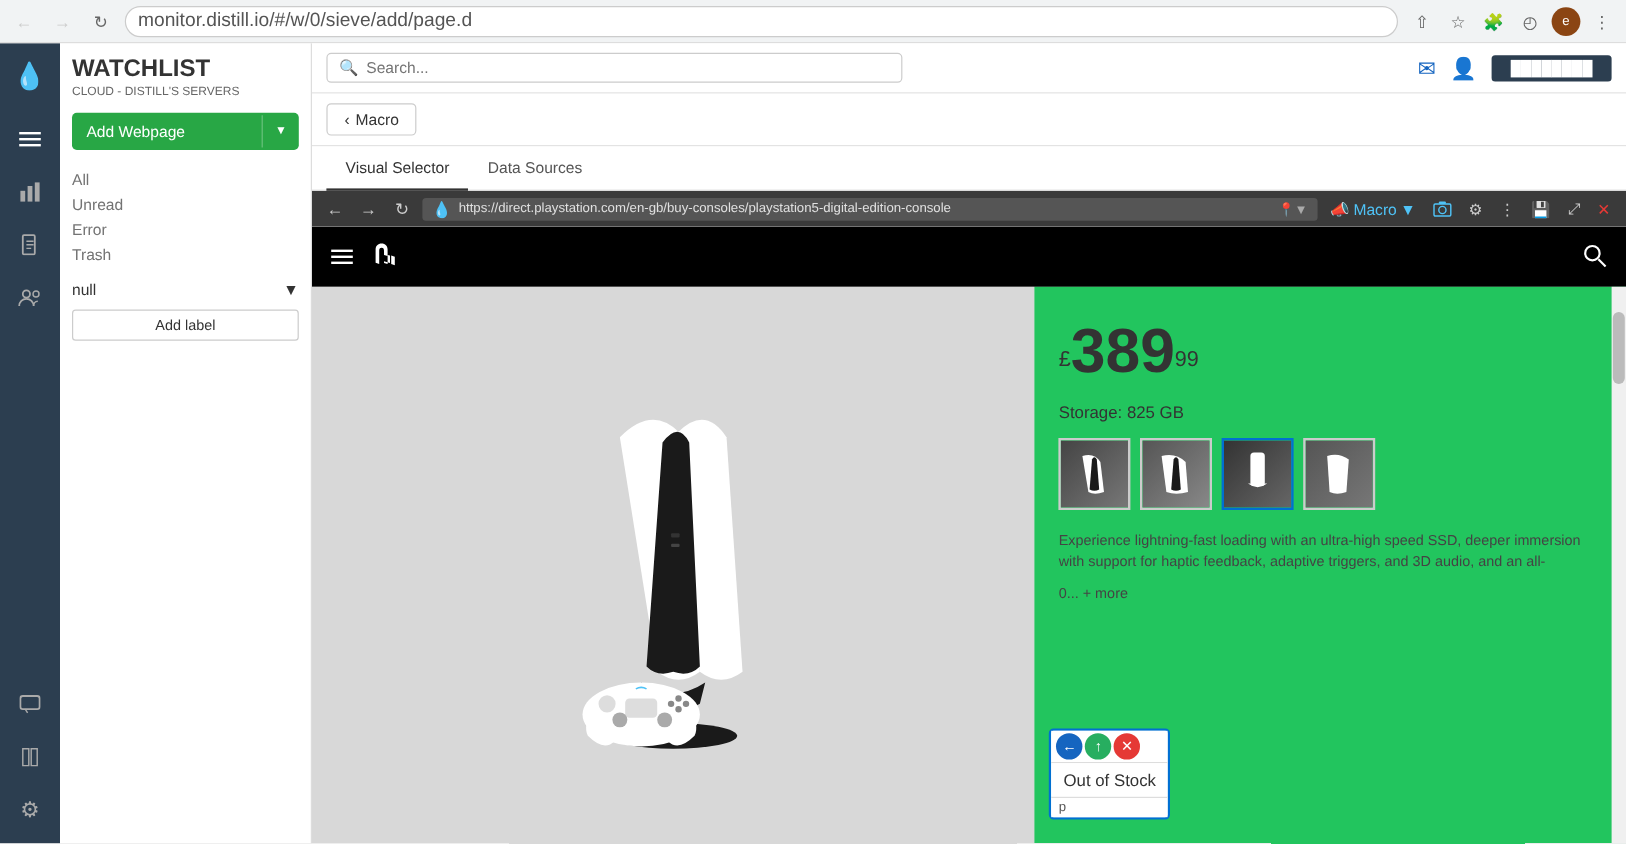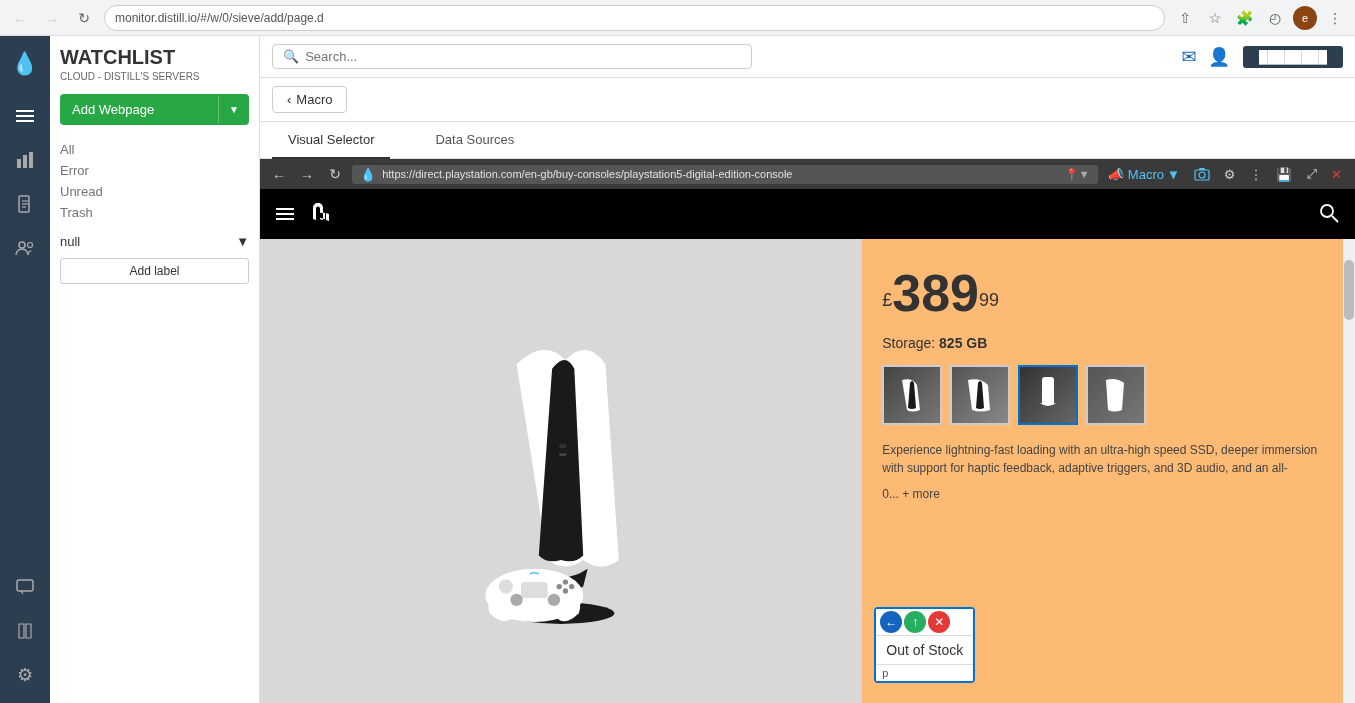--- a/index.html
+++ b/index.html
@@ -14,21 +14,21 @@
       width: 24px; height: 24px; border: none; background: none; cursor: pointer;
       color: #666; font-size: 14px; display: flex; align-items: center; justify-content: center;
       border-radius: 50%;
     }
     .browser-nav-btn.disabled { color: #ccc; cursor: default; }
     .browser-address-bar {
       flex: 1; height: 26px; border: 1px solid #ccc; border-radius: 13px;
       background: white; display: flex; align-items: center; padding: 0 10px;
       font-size: 12px; color: #333;
     }
-    .browser-address-bar span { color: #555; font-size: 12px; text-align: right; }
+    .browser-address-bar span { color: #555; font-size: 16px; text-align: right; }
     .browser-toolbar-icons {
       display: flex; gap: 6px; align-items: center;
     }
     .browser-icon-btn {
       width: 24px; height: 24px; display: flex; align-items: center; justify-content: center;
       color: #666; font-size: 14px; cursor: pointer; border-radius: 50%;
     }
 
     
     .app-container {
@@ -117,21 +117,21 @@
       padding: 8px 12px; border-bottom: 1px solid #ddd; background: white;
     }
     .cancel-btn {
       background: white; border: 1px solid #ccc; border-radius: 4px;
       padding: 5px 14px; font-size: 13px; cursor: pointer; color: #333;
       display: flex; align-items: center; gap: 5px;
     }
 
     
     .tabs-bar {
-      display: flex; border-bottom: 1px solid #ddd; background: white; padding: 0 12px; gap: 29px;
+      display: flex; border-bottom: 1px solid #ddd; background: white; padding: 0 12px;
     }
     .tab {
       padding: 10px 16px; cursor: pointer; font-size: 13px; color: #555;
       border-bottom: 2px solid transparent; margin-bottom: -1px;
     }
     .tab.active { color: #333; border-bottom-color: #333; }
 
     
     .embedded-browser {
       flex: 1; display: flex; flex-direction: column; overflow: hidden;
@@ -173,30 +173,30 @@
       display: flex;
     }
     .ps5-image-section {
       width: 55%; display: flex; align-items: center; justify-content: center;
       background: #d8d8d8;
     }
     .ps5-product-img {
       width: 90%; height: 90%; display: flex; align-items: center; justify-content: center;
     }
     .ps5-info-section {
-      width: 45%; background: #fdba74; padding: 24px 20px; overflow-y: auto; position: relative;
+      width: 45%; background: #22c55e; padding: 24px 20px; overflow-y: auto; position: relative;
     }
     .ps5-price {
       margin-bottom: 12px;
     }
     .ps5-price-symbol { font-size: 18px; color: #333; vertical-align: super; }
     .ps5-price-main { font-size: 52px; font-weight: bold; color: #333; }
     .ps5-price-cents { font-size: 18px; color: #333; vertical-align: super; }
     .ps5-storage { font-size: 14px; color: #333; margin-bottom: 14px; }
-    .ps5-storage strong { font-weight: bold; text-align: center; }
+    .ps5-storage strong { font-weight: normal; text-align: center; }
     .ps5-thumbnails { display: flex; gap: 8px; margin-bottom: 16px; }
     .ps5-thumb {
       width: 60px; height: 60px; border: 2px solid #ccc; background: #ddd;
       display: flex; align-items: center; justify-content: center; cursor: pointer;
       overflow: hidden;
     }
     .ps5-thumb.selected { border-color: #0070d1; }
     .ps5-thumb-inner {
       width: 100%; height: 100%; display: flex; align-items: center; justify-content: center;
       background: linear-gradient(135deg, #555, #888);
@@ -323,22 +323,22 @@
     <div class="watchlist-title">WATCHLIST</div>
     <div class="watchlist-subtitle">CLOUD - DISTILL'S SERVERS</div>
 
     <button class="add-webpage-btn">
       <span class="add-webpage-btn-main">Add Webpage</span>
       <span class="add-webpage-btn-caret">▼</span>
     </button>
 
     <div class="nav-section">
       <a class="nav-link">All</a>
+      <a class="nav-link">Unread</a>
       <a class="nav-link">Error</a>
-      <a class="nav-link">Unread</a>
       <a class="nav-link">Trash</a>
     </div>
 
     <div class="null-label">
       <span>null</span>
       <span style="cursor:pointer;">▼</span>
     </div>
 
     <button class="add-label-btn">Add label</button>
   </div>

